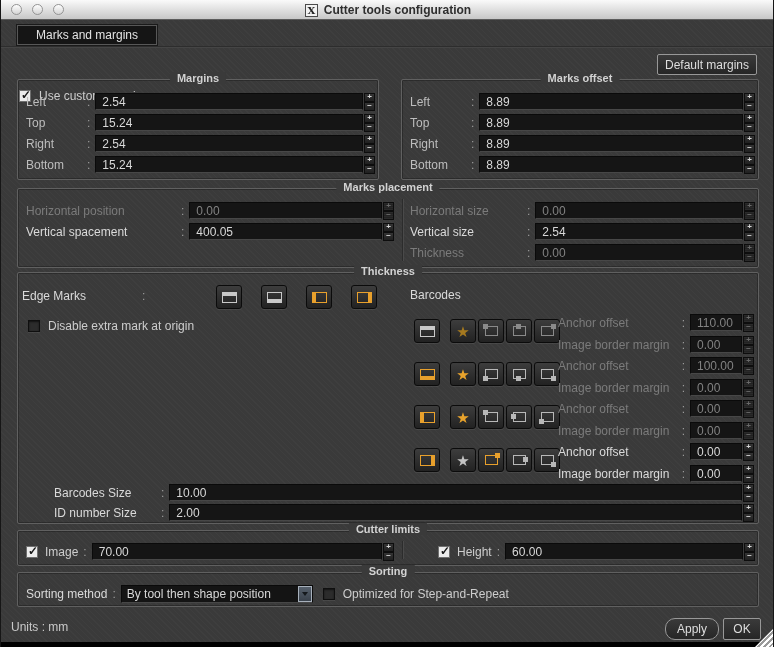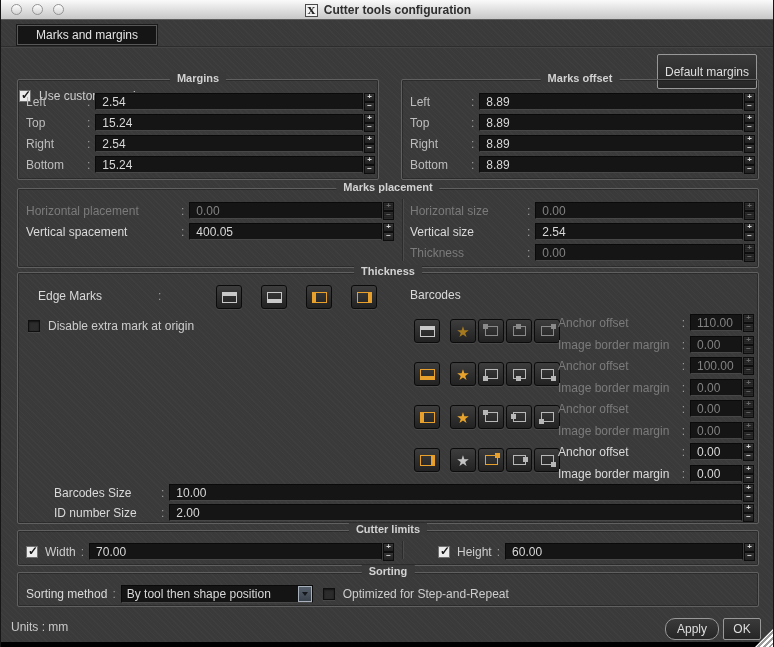--- a/index.html
+++ b/index.html
@@ -122,35 +122,35 @@
   
   .tab {
     position:absolute; left:16px; top:25px; width:140px; height:20px;
     background:#151515; border:1px solid #575757; box-shadow:0 0 0 1px #1a1a1a;
     display:flex; align-items:center; justify-content:center;
     font-size:12px; color:#e3e3e3;
   }
   .paneline { position:absolute; left:0; right:0; top:47px; height:1px; background:#454545; box-shadow:0 -1px 0 #2d2d2d; }
 
   .use-custom { position:absolute; left:18px; top:57px; display:flex; align-items:center;margin-top:32px; }
-  .default-margins { position:absolute; right:16px; top:54px; width:100px; height:35px; }
+  .default-margins { position:absolute; right:16px; top:54px; width:100px; height:21px; }
 
   .g-margins { left:16px; top:79px; width:362px; height:101px; }
   .g-offset  { left:400px; top:79px; width:358px; height:101px; }
   .grows { position:absolute; left:8px; right:3px; top:13px; display:flex; flex-direction:column; gap:4px; }
   .g-margins .lbl, .g-offset .lbl { width:56px; }
 
   .g-place { left:16px; top:188px; width:742px; height:80px; }
   .mp-left  { position:absolute; left:8px;  top:13px; width:368px; display:flex; flex-direction:column; gap:4px; }
   .mp-right { position:absolute; left:392px; right:3px; top:13px; display:flex; flex-direction:column; gap:4px; }
   .mp-left .lbl { width:150px; } .mp-right .lbl { width:112px; }
   .vdiv { position:absolute; top:10px; bottom:6px; width:1px; background:#2c2c2c; box-shadow:1px 0 0 #4a4a4a; }
 
   .g-pos { left:16px; top:272px; width:742px; height:252px; }
-  .edge-label { position:absolute; left:20px; top:16px; display:flex;gap:32px; }
+  .edge-label { position:absolute; left:4px; top:16px; display:flex;gap:32px; }
   .edge-label .colon { padding:0 0 0 24px; }
   .pos-cb1 { position:absolute; left:10px; top:46px; display:flex; align-items:center; }
   .pos-cb2 { position:absolute; left:10px; top:65px; display:flex; align-items:center; }
   .barcodes-label { position:absolute; left:392px; top:15px; }
   .bc-fieldrow { position:absolute; left:540px; right:4px; display:flex; align-items:center; height:17px; }
   .bc-fieldrow .lbl { flex:1; font-size:12px; }
   .bc-fieldrow .field { flex:0 0 52px; }
   .bc-sizerow { position:absolute; left:8px; right:4px; display:flex; align-items:center; height:17px; }
   .bc-sizerow .lbl { width:102px;margin-left:28px; }
 
@@ -313,21 +313,21 @@
           </span>
       </div>
     </div>
   </div>
 
   <div class="group g-place">
     <span class="gtitle">Marks placement</span>
     <div class="vdiv" style="left:384px;"></div>
     <div class="mp-left">
       <div class="row">
-        <span class="lbl dim">Horizontal placement</span>
+        <span class="lbl dim">Horizontal position</span>
         <span class="colon">:</span>
         <span class="field dis">
             <span class="val">0.00</span>
           </span>
         <span class="spin dis">
             <span class="sp-up"></span>
             <span class="sp-dn"></span>
           </span>
       </div>
       <div class="row">
@@ -612,21 +612,21 @@
           <span class="sp-dn"></span>
         </span>
     </div>
   </div>
 
   <div class="group g-cut">
     <span class="gtitle">Cutter limits</span>
     <div class="vdiv" style="left:384px;"></div>
     <div class="cut-left">
       <span class="cb checked"></span>
-      <span class="cblabel">Width</span>
+      <span class="cblabel">Image</span>
       <span class="colon">:</span>
       <span class="field">
           <span class="val">70.00</span>
         </span>
       <span class="spin">
           <span class="sp-up"></span>
           <span class="sp-dn"></span>
         </span>
     </div>
     <div class="cut-right">

